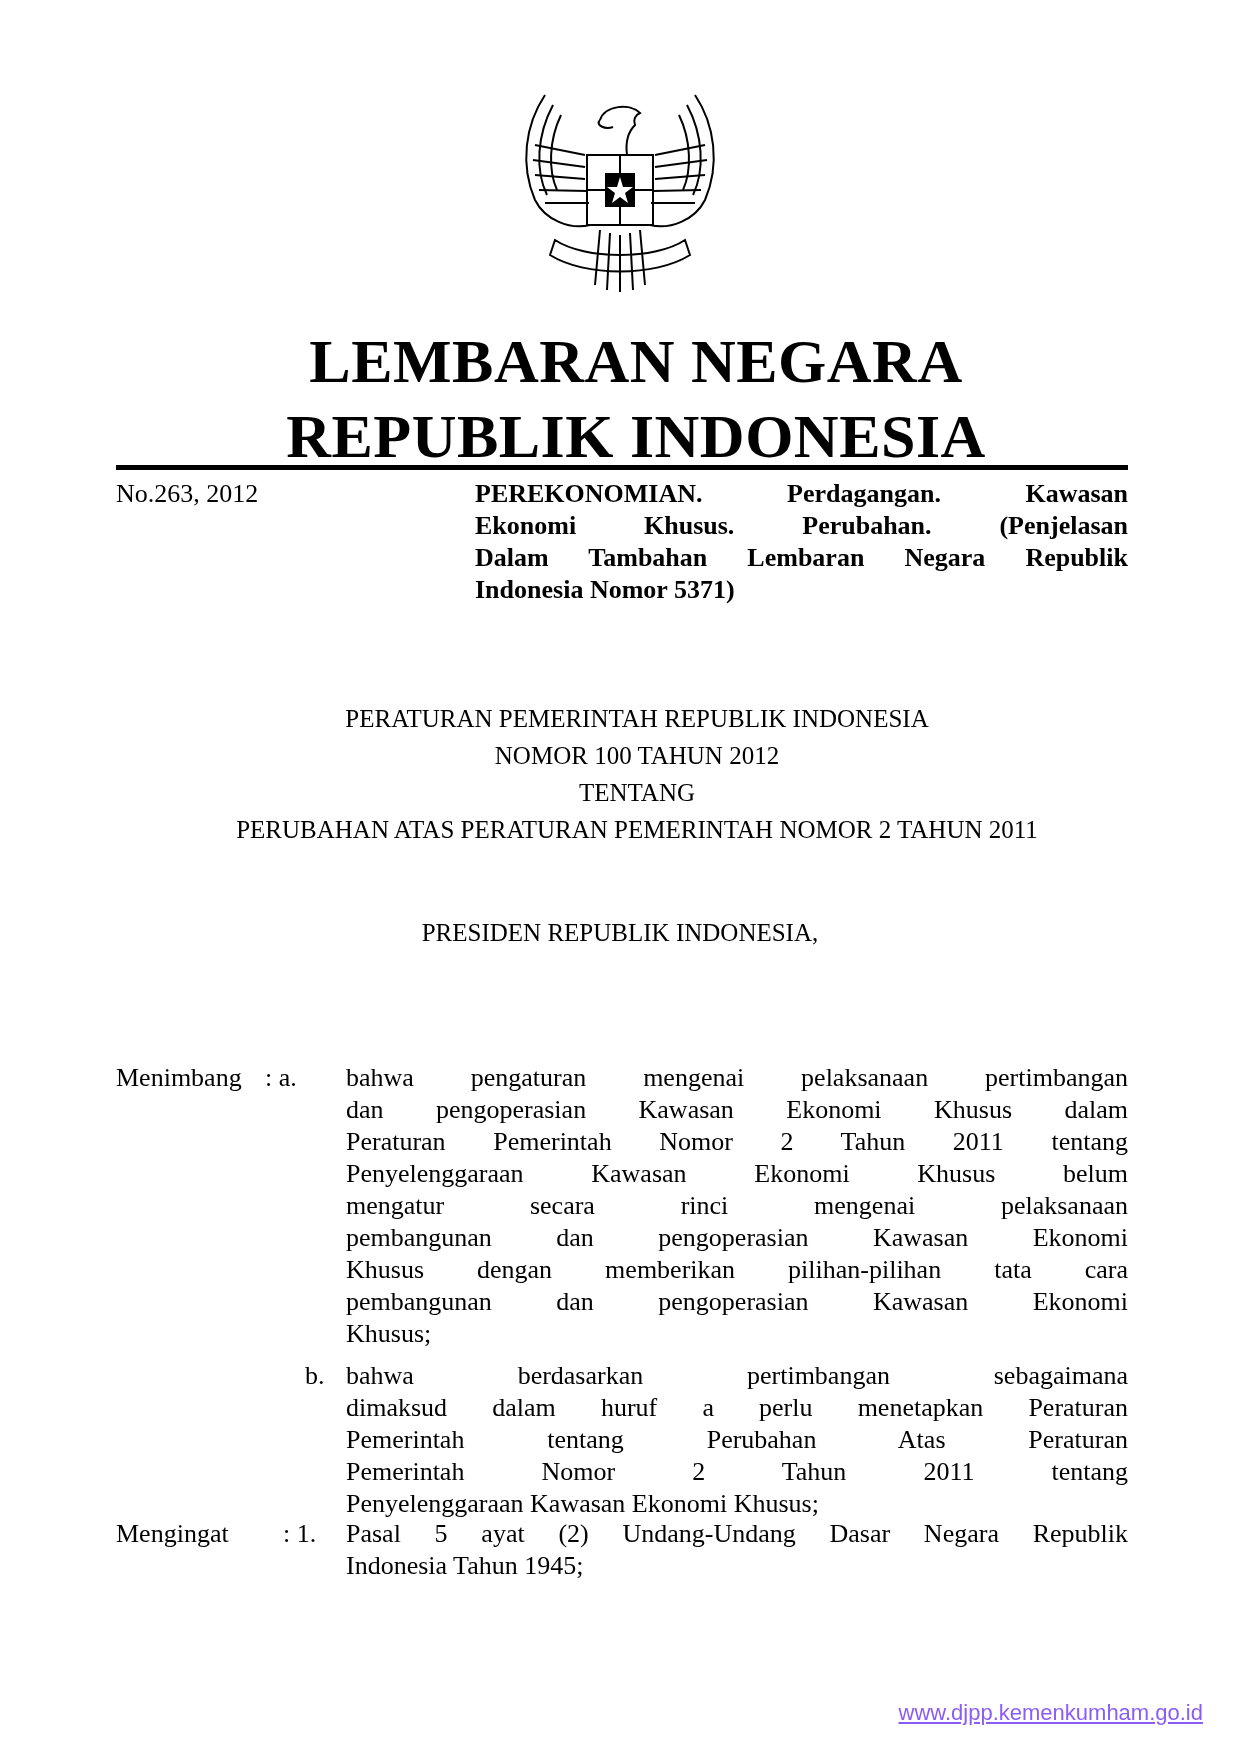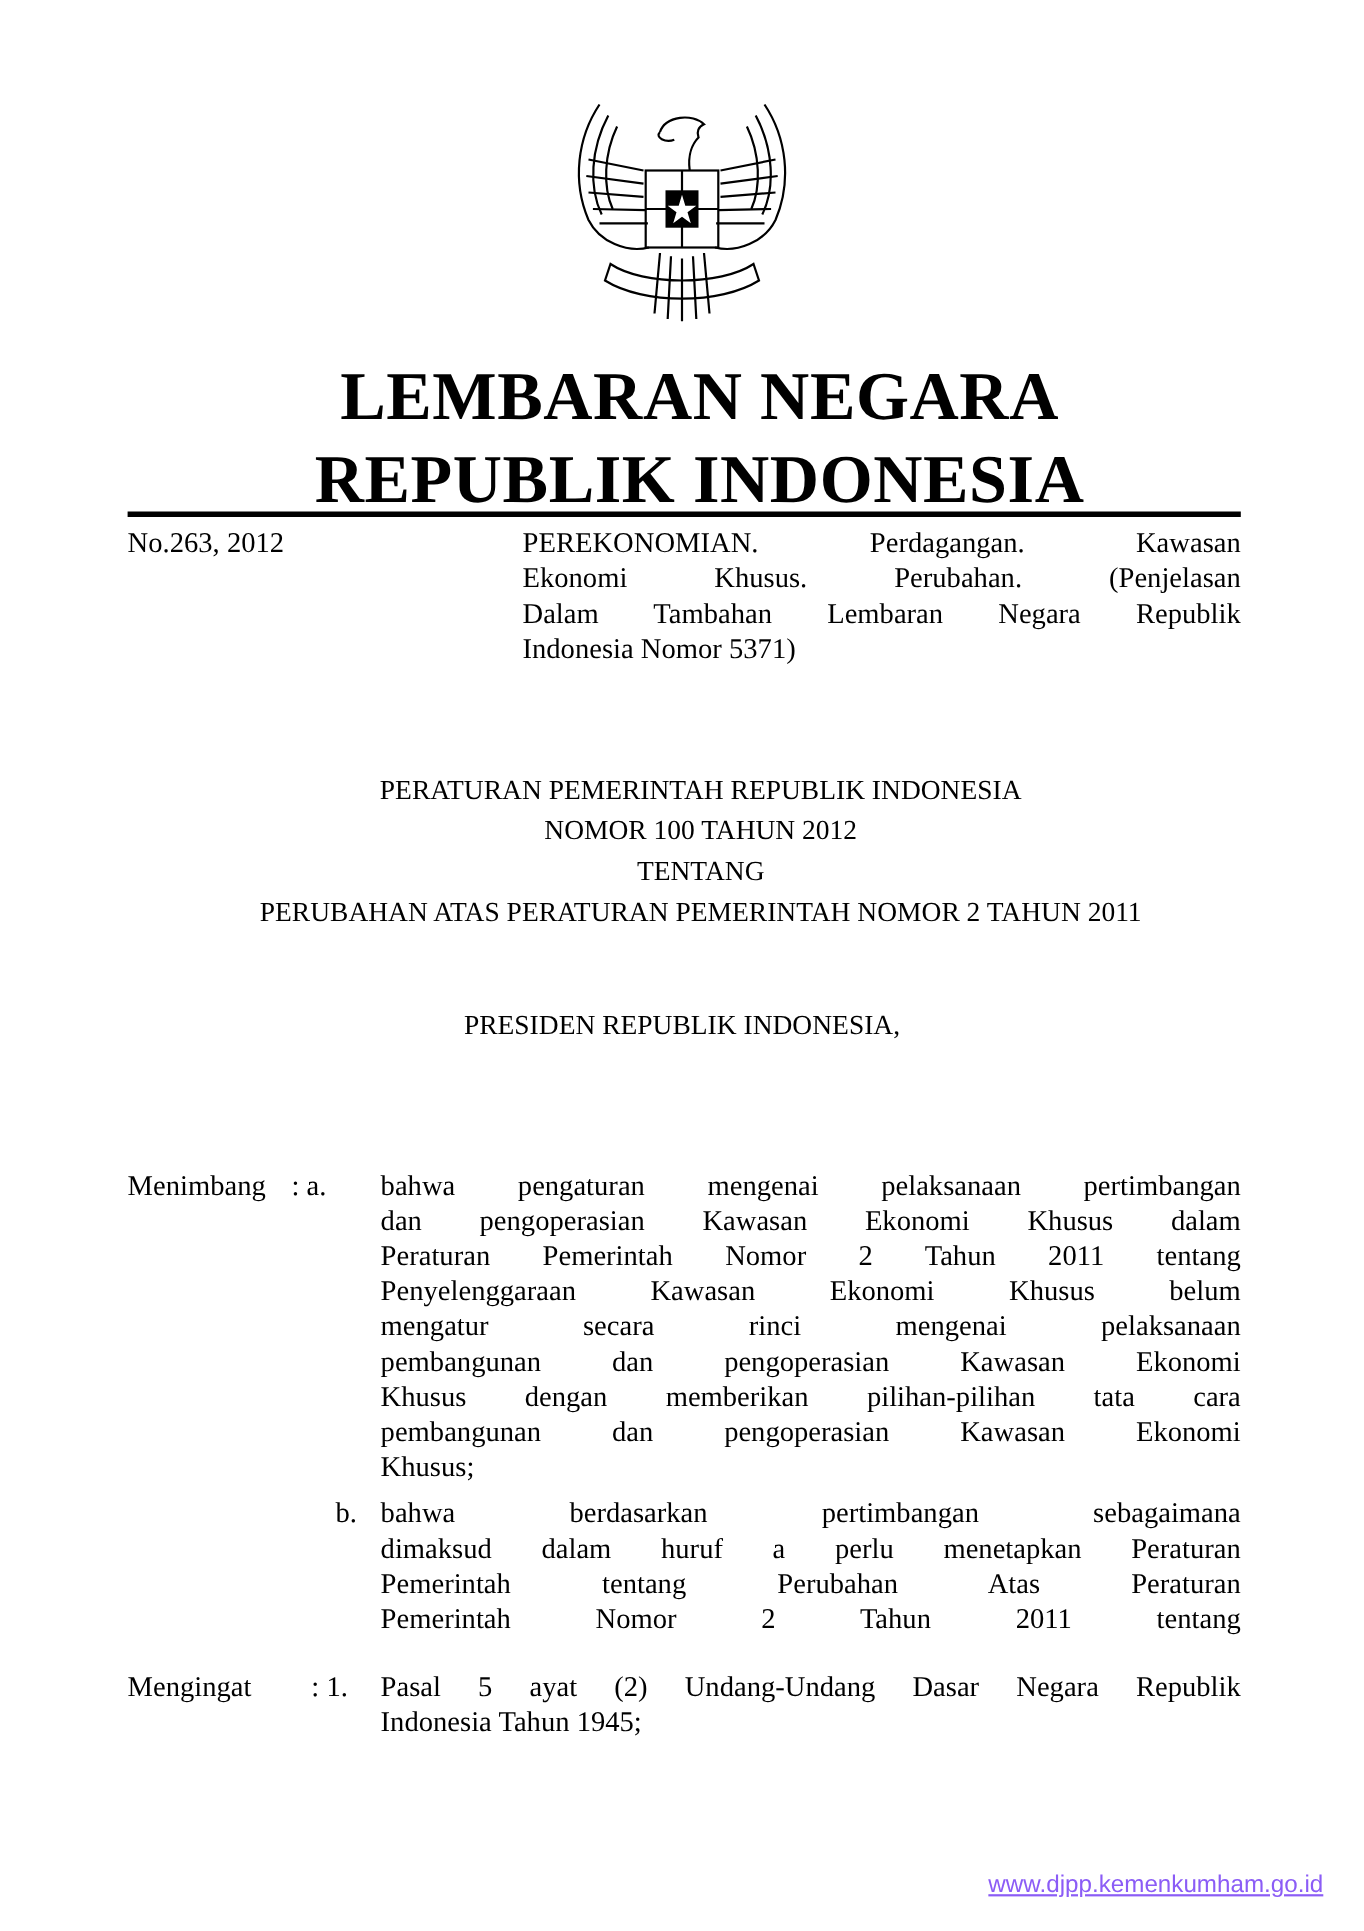--- a/index.html
+++ b/index.html
@@ -17,21 +17,21 @@
   .title.l1 { top: 330px; }
   .title.l2 { top: 405px; }
   .rule {
     position: absolute; left: 116px; top: 465px; width: 1012px; height: 5px; background: #000;
   }
   .number {
     position: absolute; left: 116px; top: 478px; font-size: 26px; line-height: 32px;
   }
   .category {
     position: absolute; left: 475px; top: 478px; width: 653px;
-    font-size: 26px; line-height: 32px; text-align: justify; text-align-last: left;
+    font-size: 26px; line-height: 32px; text-align: justify; text-align-last: left; font-weight: bold;
   }
   .category span { display: block; text-align: justify; text-align-last: justify; }
   .category span.last { text-align-last: left; }
   .heading {
     position: absolute; left: 17px; width: 1240px; text-align: center;
     font-size: 25px; line-height: 37px;
   }
   .heading.h1 { top: 700px; }
   .heading2 {
     position: absolute; left: 0; width: 1240px; text-align: center;
@@ -120,20 +120,21 @@
   <span>pembangunan dan pengoperasian Kawasan Ekonomi</span>
   <span class="last">Khusus;</span>
 </div>
 
 <div class="clause-label" style="left:305px; top:1360px;">b.</div>
 <div class="para" style="top:1360px;">
   <span>bahwa berdasarkan pertimbangan sebagaimana</span>
   <span>dimaksud dalam huruf a perlu menetapkan Peraturan</span>
   <span>Pemerintah tentang Perubahan Atas Peraturan</span>
   <span>Pemerintah Nomor 2 Tahun 2011 tentang</span>
+  <span class="last">Penyelenggaraan Kawasan Ekonomi Khusus;</span>
 </div>
 
 <div class="clause-label" style="left:116px; top:1518px;">Mengingat</div>
 <div class="clause-label" style="left:283px; top:1518px;">: 1.</div>
 <div class="para" style="top:1518px;">
   <span>Pasal 5 ayat (2) Undang-Undang Dasar Negara Republik</span>
   <span class="last">Indonesia Tahun 1945;</span>
 </div>
 
 <a class="footer-link">www.djpp.kemenkumham.go.id</a>

